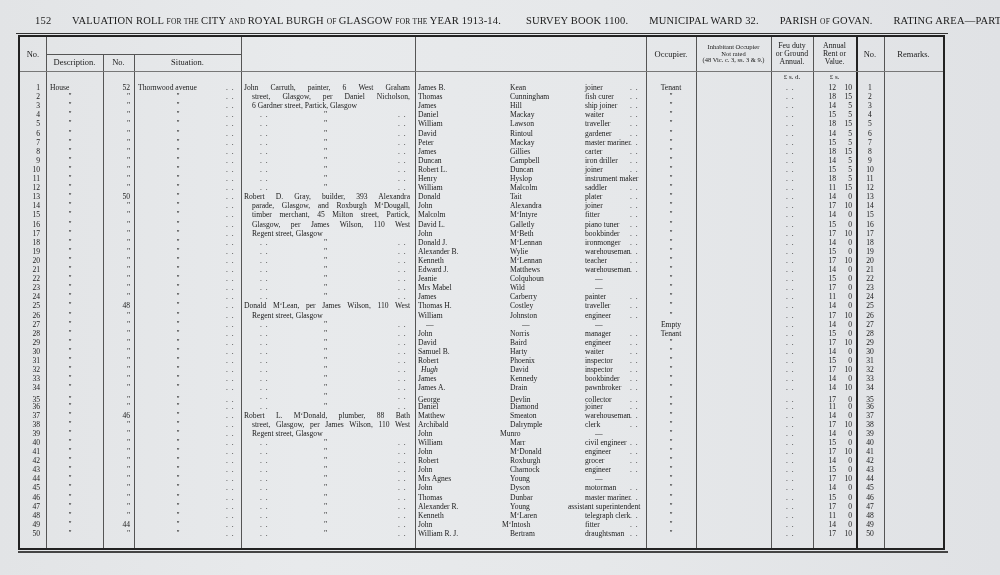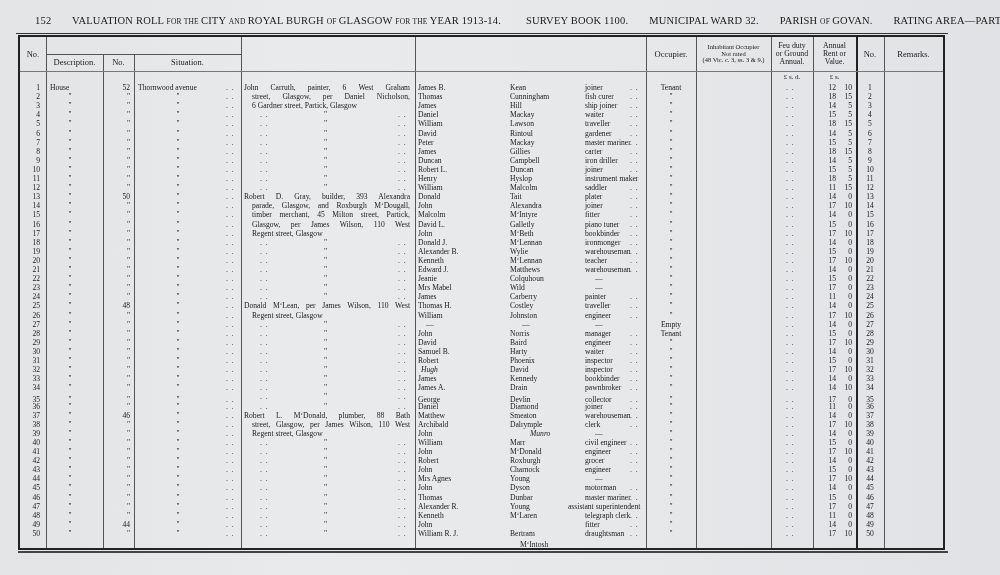--- a/index.html
+++ b/index.html
@@ -688,21 +688,21 @@
           <div class="c dots" style="left: 206px; width: 14px;">. .</div>
           <div class="c dots" style="left: 610px; width: 14px;">. .</div>
           <div class="c dots" style="left: 766px; width: 14px;">. .</div>
         </div>
         <div class="row" style="top: 354.8px;">
           <div class="c num" style="left: 0px; width: 20px;">39</div>
           <div class="c " style="left: 30px; width: 40px; text-align: center;">"</div>
           <div class="c num" style="left: 84px; width: 26px;">"</div>
           <div class="c " style="left: 128px; width: 60px; text-align: center;">"</div>
           <div class="c " style="left: 398px; width: 70px;">John</div>
-          <div class="c " style="left: 510px; width: 70px; font-style: italic;">Munro</div>
+          <div class="c " style="left: 480px; width: 70px;">Munro</div>
           <div class="c " style="left: 565px; width: 80px; text-align: left; padding-left: 10px;">—</div>
           <div class="c ctr" style="left: 628px; width: 46px; text-align: center;">"</div>
           <div class="c num" style="left: 800px; width: 16px;">14</div>
           <div class="c num" style="left: 818px; width: 14px;">0</div>
           <div class="c ctr" style="left: 838px; width: 24px;">39</div>
           <div class="c dots" style="left: 206px; width: 14px;">. .</div>
           <div class="c dots" style="left: 766px; width: 14px;">. .</div>
         </div>
         <div class="row" style="top: 363.9px;">
           <div class="c num" style="left: 0px; width: 20px;">40</div>
@@ -845,21 +845,21 @@
           <div class="c dots" style="left: 206px; width: 14px;">. .</div>
           <div class="c dots" style="left: 610px; width: 14px;">. .</div>
           <div class="c dots" style="left: 766px; width: 14px;">. .</div>
         </div>
         <div class="row" style="top: 445.8px;">
           <div class="c num" style="left: 0px; width: 20px;">49</div>
           <div class="c " style="left: 30px; width: 40px; text-align: center;">"</div>
           <div class="c num" style="left: 84px; width: 26px;">44</div>
           <div class="c " style="left: 128px; width: 60px; text-align: center;">"</div>
           <div class="c " style="left: 398px; width: 70px;">John</div>
-          <div class="c " style="left: 500px; width: 70px; margin-top: 20px;">M‘Intosh</div>
+          <div class="c " style="left: 482px; width: 70px;">M‘Intosh</div>
           <div class="c " style="left: 565px; width: 80px;">fitter</div>
           <div class="c ctr" style="left: 628px; width: 46px; text-align: center;">"</div>
           <div class="c num" style="left: 800px; width: 16px;">14</div>
           <div class="c num" style="left: 818px; width: 14px;">0</div>
           <div class="c ctr" style="left: 838px; width: 24px;">49</div>
           <div class="c dots" style="left: 206px; width: 14px;">. .</div>
           <div class="c dots" style="left: 610px; width: 14px;">. .</div>
           <div class="c dots" style="left: 766px; width: 14px;">. .</div>
         </div>
         <div class="row" style="top: 454.9px;">

